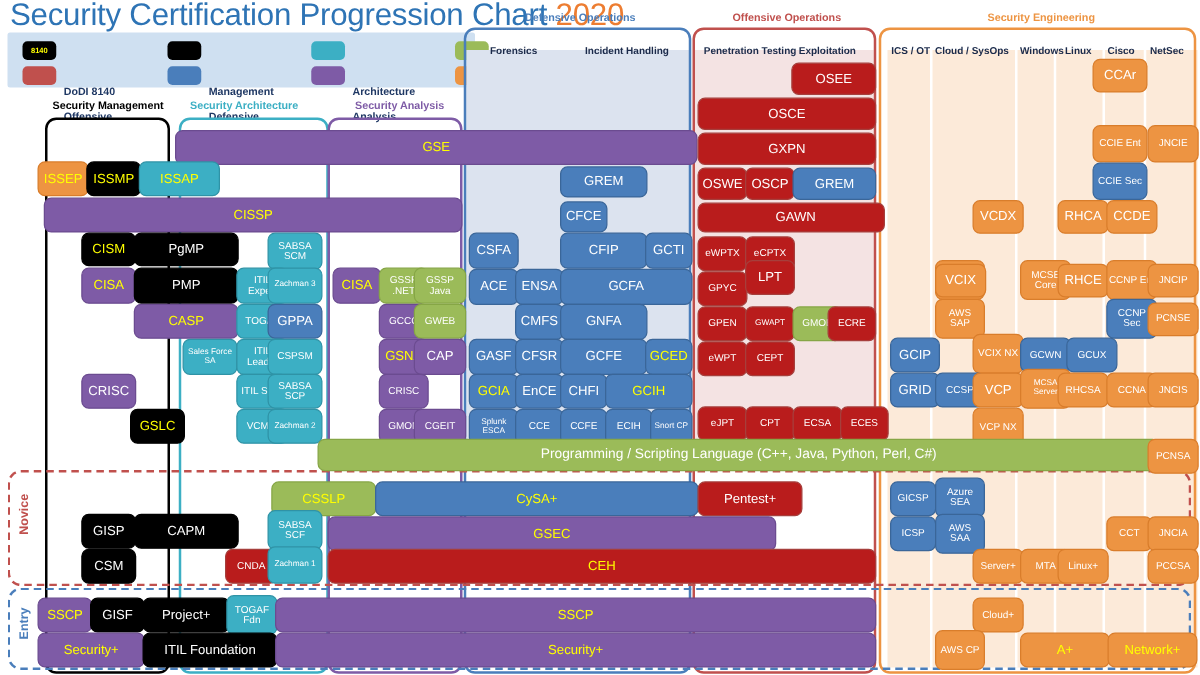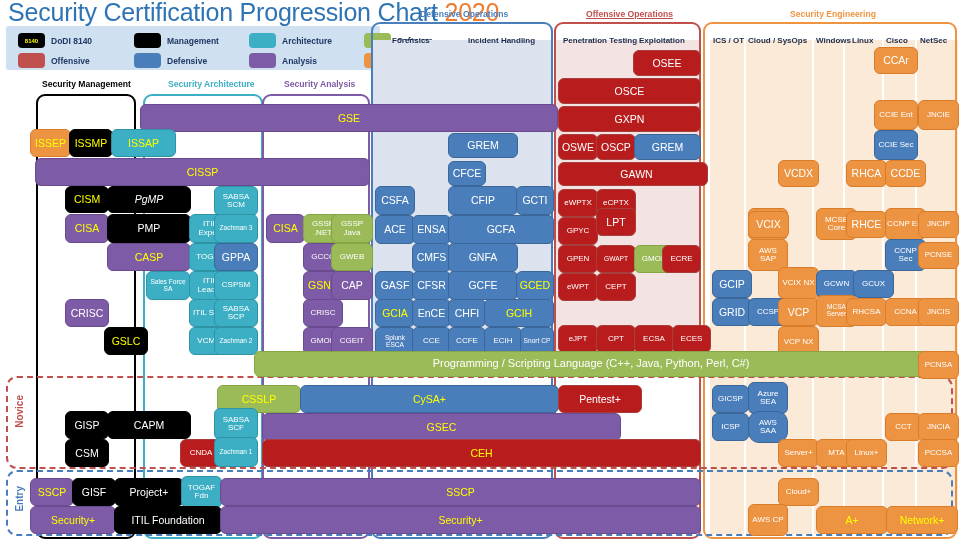--- a/index.html
+++ b/index.html
@@ -6,21 +6,21 @@
   body{width:960px;height:540px;position:relative;overflow:hidden;
        font-family:"Liberation Sans","DejaVu Sans",sans-serif;}
   .abs{position:absolute;box-sizing:border-box;}
 
   
   #title{left:8px;top:-2px;font-size:25px;color:#2e74b5;letter-spacing:-.2px;white-space:nowrap;}
   #title .yr{color:#ed7d31;}
 
   
   #legend{left:6px;top:26px;width:374px;height:44px;background:#cfe0f1;border-radius:2px;}
-  .lg{position:absolute;font-size:8.5px;color:#1f3864;font-weight:bold;white-space:nowrap;}
+  .lg{position:absolute;font-size:8.5px;color:#1f3864;font-weight:bold;white-space:nowrap;margin-top:32px;}
   .lgsw{position:absolute;width:27px;height:15px;border-radius:4px;}
   .lgsw.d8140{background:#000;color:#ffff00;font-size:6px;font-weight:bold;
     display:flex;align-items:center;justify-content:center;}
 
   
   .grp{border:2.2px solid;border-radius:9px;background:transparent;}
   .grplbl{position:absolute;font-size:8.6px;font-weight:bold;white-space:nowrap;}
   .collbl{position:absolute;font-size:8px;font-weight:bold;color:#1b2a4a;white-space:nowrap;}
   .colbg{position:absolute;}
 
@@ -84,24 +84,24 @@
 <div class="abs grp" style="left:143px;top:94px;width:120px;height:445px;border-color:#3cafc4;"></div>
 <div class="abs grp" style="left:262px;top:94px;width:108px;height:445px;border-color:#7e5ba6;"></div>
 <div class="abs grp" style="left:371px;top:22px;width:182px;height:517px;border-color:#4a7ebb;"></div>
 <div class="abs grp" style="left:554px;top:22px;width:147px;height:517px;border-color:#c0504d;"></div>
 <div class="abs grp" style="left:703px;top:22px;width:254px;height:517px;border-color:#ed9442;"></div>
 
 <div class="abs band" style="left:6px;top:376px;width:947px;height:93px;border-color:#c0504d;"></div>
 <div class="abs band" style="left:6px;top:470px;width:947px;height:66px;border-color:#4a7ebb;"></div>
 
 <div class="abs grplbl" style="left: 42px; top: 79px; color: rgb(0, 0, 0);">Security Management</div>
-<div class="abs grplbl" style="left: 168px; top: 79px; color: rgb(60, 175, 196);">Security Architecture</div>
+<div class="abs grplbl" style="left: 152px; top: 79px; color: rgb(60, 175, 196);">Security Architecture</div>
 <div class="abs grplbl" style="left: 284px; top: 79px; color: rgb(126, 91, 166);">Security Analysis</div>
 <div class="abs grplbl" style="left: 420px; top: 9px; color: rgb(74, 126, 187);">Defensive Operations</div>
-<div class="abs grplbl" style="left: 586px; top: 9px; color: rgb(192, 80, 77); text-decoration: underline;">Offensive Operations</div>
+<div class="abs grplbl" style="left: 586px; top: 9px; color: rgb(192, 80, 77);">Offensive Operations</div>
 <div class="abs grplbl" style="left: 790px; top: 9px; color: rgb(237, 148, 66);">Security Engineering</div>
 <div class="abs collbl" style="left: 392px; top: 36px;">Forensics</div>
 <div class="abs collbl" style="left: 468px; top: 36px;">Incident Handling</div>
 <div class="abs collbl" style="left: 563px; top: 36px;">Penetration Testing</div>
 <div class="abs collbl" style="left: 639px; top: 36px;">Exploitation</div>
 <div class="abs collbl" style="left: 713px; top: 36px;">ICS / OT</div>
 <div class="abs collbl" style="left: 748px; top: 36px;">Cloud / SysOps</div>
 <div class="abs collbl" style="left: 816px; top: 36px;">Windows</div>
 <div class="abs collbl" style="left: 852px; top: 36px;">Linux</div>
 <div class="abs collbl" style="left: 886px; top: 36px;">Cisco</div>
@@ -123,21 +123,21 @@
 <div class="c blue" style="left: 634px; top: 134px; width: 63px; height: 24px;">GREM</div>
 <div class="c red" style="left: 558px; top: 162px; width: 139px; height: 22px; padding-left: 8px;">GAWN</div>
 <div class="c orange" style="left: 874px; top: 47px; width: 40px; height: 25px;">CCAr</div>
 <div class="c orange sm" style="left: 874px; top: 100px; width: 40px; height: 28px;">CCIE Ent</div>
 <div class="c orange sm" style="left: 918px; top: 100px; width: 37px; height: 28px;">JNCIE</div>
 <div class="c blue sm" style="left: 874px; top: 130px; width: 40px; height: 28px;">CCIE Sec</div>
 <div class="c orange" style="left: 778px; top: 160px; width: 37px; height: 25px;">VCDX</div>
 <div class="c orange" style="left: 846px; top: 160px; width: 37px; height: 25px;">RHCA</div>
 <div class="c orange" style="left: 885px; top: 160px; width: 37px; height: 25px;">CCDE</div>
 <div class="c black y" style="left: 65px; top: 186px; width: 40px; height: 25px;">CISM</div>
-<div class="c black" style="left: 107px; top: 186px; width: 80px; height: 25px; font-style: italic;">PgMP</div>
+<div class="c black" style="left: 107px; top: 186px; width: 80px; height: 25px;">PgMP</div>
 <div class="c teal sm" style="left: 214px; top: 186px; width: 40px; height: 28px;">SABSA SCM</div>
 <div class="c purple y" style="left: 65px; top: 214px; width: 40px; height: 27px;">CISA</div>
 <div class="c black" style="left: 107px; top: 214px; width: 80px; height: 27px;">PMP</div>
 <div class="c teal sm" style="left: 189px; top: 214px; width: 38px; height: 27px;">ITIL Expert</div>
 <div class="c teal xs" style="left: 214px; top: 214px; width: 40px; height: 27px;">Zachman 3</div>
 <div class="c purple y" style="left: 107px; top: 243px; width: 80px; height: 26px;">CASP</div>
 <div class="c teal sm" style="left: 189px; top: 243px; width: 38px; height: 26px;">TOGAF</div>
 <div class="c blue" style="left: 214px; top: 243px; width: 40px; height: 26px;">GPPA</div>
 <div class="c teal xs" style="left: 146px; top: 271px; width: 40px; height: 27px;">Sales Force SA</div>
 <div class="c teal sm" style="left: 189px; top: 271px; width: 38px; height: 27px;">ITIL Leader</div>
@@ -219,21 +219,21 @@
 <div class="c green y" style="left: 217px; top: 385px; width: 80px; height: 26px;">CSSLP</div>
 <div class="c blue y" style="left: 300px; top: 385px; width: 255px; height: 26px;">CySA+</div>
 <div class="c red" style="left: 558px; top: 385px; width: 80px; height: 26px;">Pentest+</div>
 <div class="c blue sm" style="left: 712px; top: 385px; width: 33px; height: 26px;">GICSP</div>
 <div class="c blue sm" style="left: 748px; top: 382px; width: 36px; height: 30px;">Azure SEA</div>
 <div class="c black" style="left: 65px; top: 411px; width: 40px; height: 26px;">GISP</div>
 <div class="c black" style="left: 107px; top: 411px; width: 80px; height: 26px;">CAPM</div>
 <div class="c teal sm" style="left: 214px; top: 408px; width: 40px; height: 30px;">SABSA SCF</div>
 <div class="c purple y" style="left: 262px; top: 413px; width: 355px; height: 26px;">GSEC</div>
 <div class="c blue sm" style="left: 712px; top: 413px; width: 33px; height: 26px;">ICSP</div>
-<div class="c blue sm" style="left: 748px; top: 411px; width: 36px; height: 30px; border-radius: 11px;">AWS SAA</div>
+<div class="c blue sm" style="left: 748px; top: 411px; width: 36px; height: 30px;">AWS SAA</div>
 <div class="c orange sm" style="left: 885px; top: 413px; width: 33px; height: 26px;">CCT</div>
 <div class="c orange sm" style="left: 918px; top: 413px; width: 37px; height: 26px;">JNCIA</div>
 <div class="c black" style="left: 65px; top: 439px; width: 40px; height: 26px;">CSM</div>
 <div class="c red sm" style="left: 180px; top: 439px; width: 38px; height: 26px;">CNDA</div>
 <div class="c teal xs" style="left: 214px; top: 437px; width: 40px; height: 28px;">Zachman 1</div>
 <div class="c red y" style="left: 262px; top: 439px; width: 435px; height: 26px;">CEH</div>
 <div class="c orange sm" style="left: 778px; top: 439px; width: 37px; height: 26px;">Server+</div>
 <div class="c orange sm" style="left: 816px; top: 439px; width: 37px; height: 26px;">MTA</div>
 <div class="c orange sm" style="left: 846px; top: 439px; width: 37px; height: 26px;">Linux+</div>
 <div class="c orange sm" style="left: 918px; top: 439px; width: 37px; height: 26px;">PCCSA</div>

